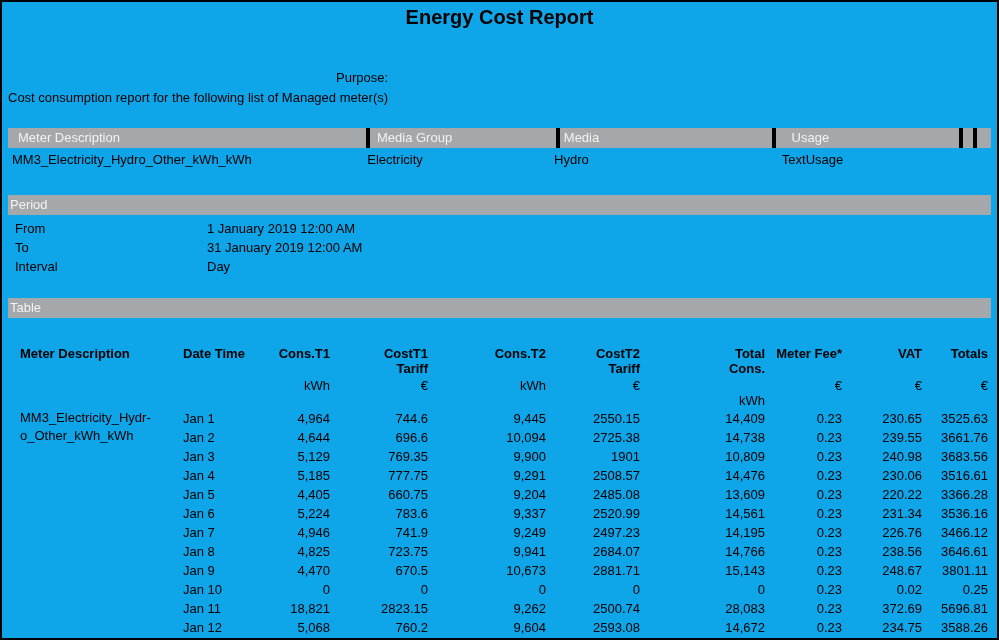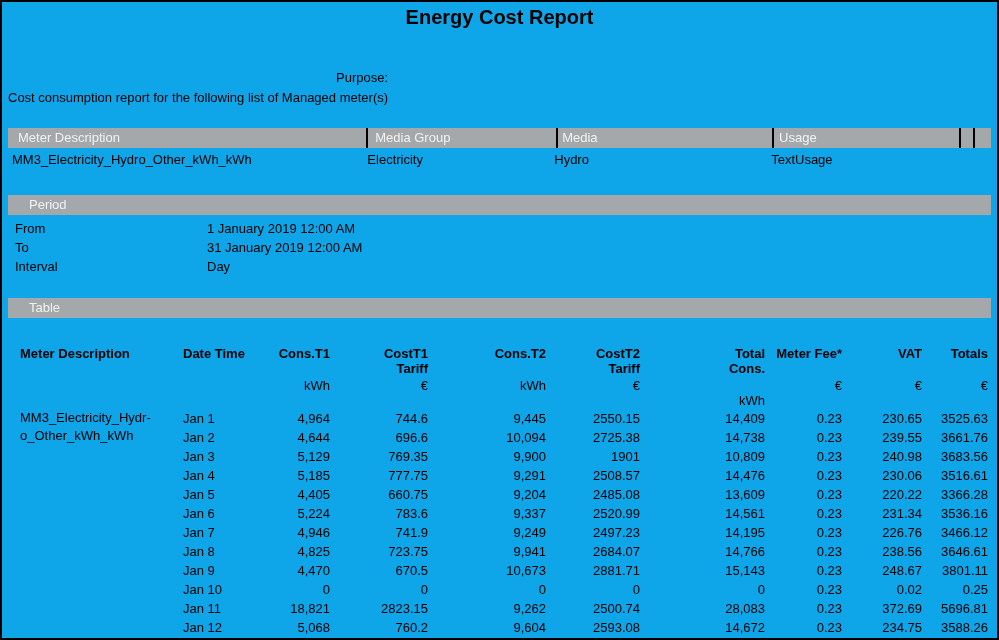--- a/index.html
+++ b/index.html
@@ -28,31 +28,31 @@
     position: absolute;
     left: 6px;
     width: 983px;
     height: 20px;
     background: #a5a8aa;
     color: #f2f2f2;
     font-size: 13px;
     line-height: 20px;
     box-sizing: border-box;
   }
-  .bar > span { padding-left: 21px; }
+  .bar > span { padding-left: 2px; }
 
   .meter-bar { top: 126px; display: flex; }
   .meter-row { position: absolute; left: 0; top: 148px; width: 983px; display: flex; font-size: 13px; line-height: 17px; }
   .mcol { box-sizing: border-box; line-height: 20px; overflow: hidden; white-space: nowrap; }
-  .meter-bar .mcol { border-left: 2px solid #000000; }
+  .meter-bar .mcol { border-left: 4px solid #000000; }
   .meter-bar .c1 { border-left: none; }
   .c1 { width: 370px; padding-left: 10px; }
   .c2 { width: 196px; padding-left: 7px; }
   .c3 { width: 223px; padding-left: 4px; }
-  .c4 { width: 193px; padding-left: 5px; }
+  .c4 { width: 193px; padding-left: 16px; }
   .c5 { width: 14px; }
   .c6 { width: 19px; }
 
   .period-bar { top: 193px; }
   .period-rows { position: absolute; left: 13px; top: 217px; font-size: 13px; }
   .period-row { height: 19px; line-height: 19px; }
   .p-label { display: inline-block; width: 192px; }
 
   .table-bar { top: 296px; }
 

